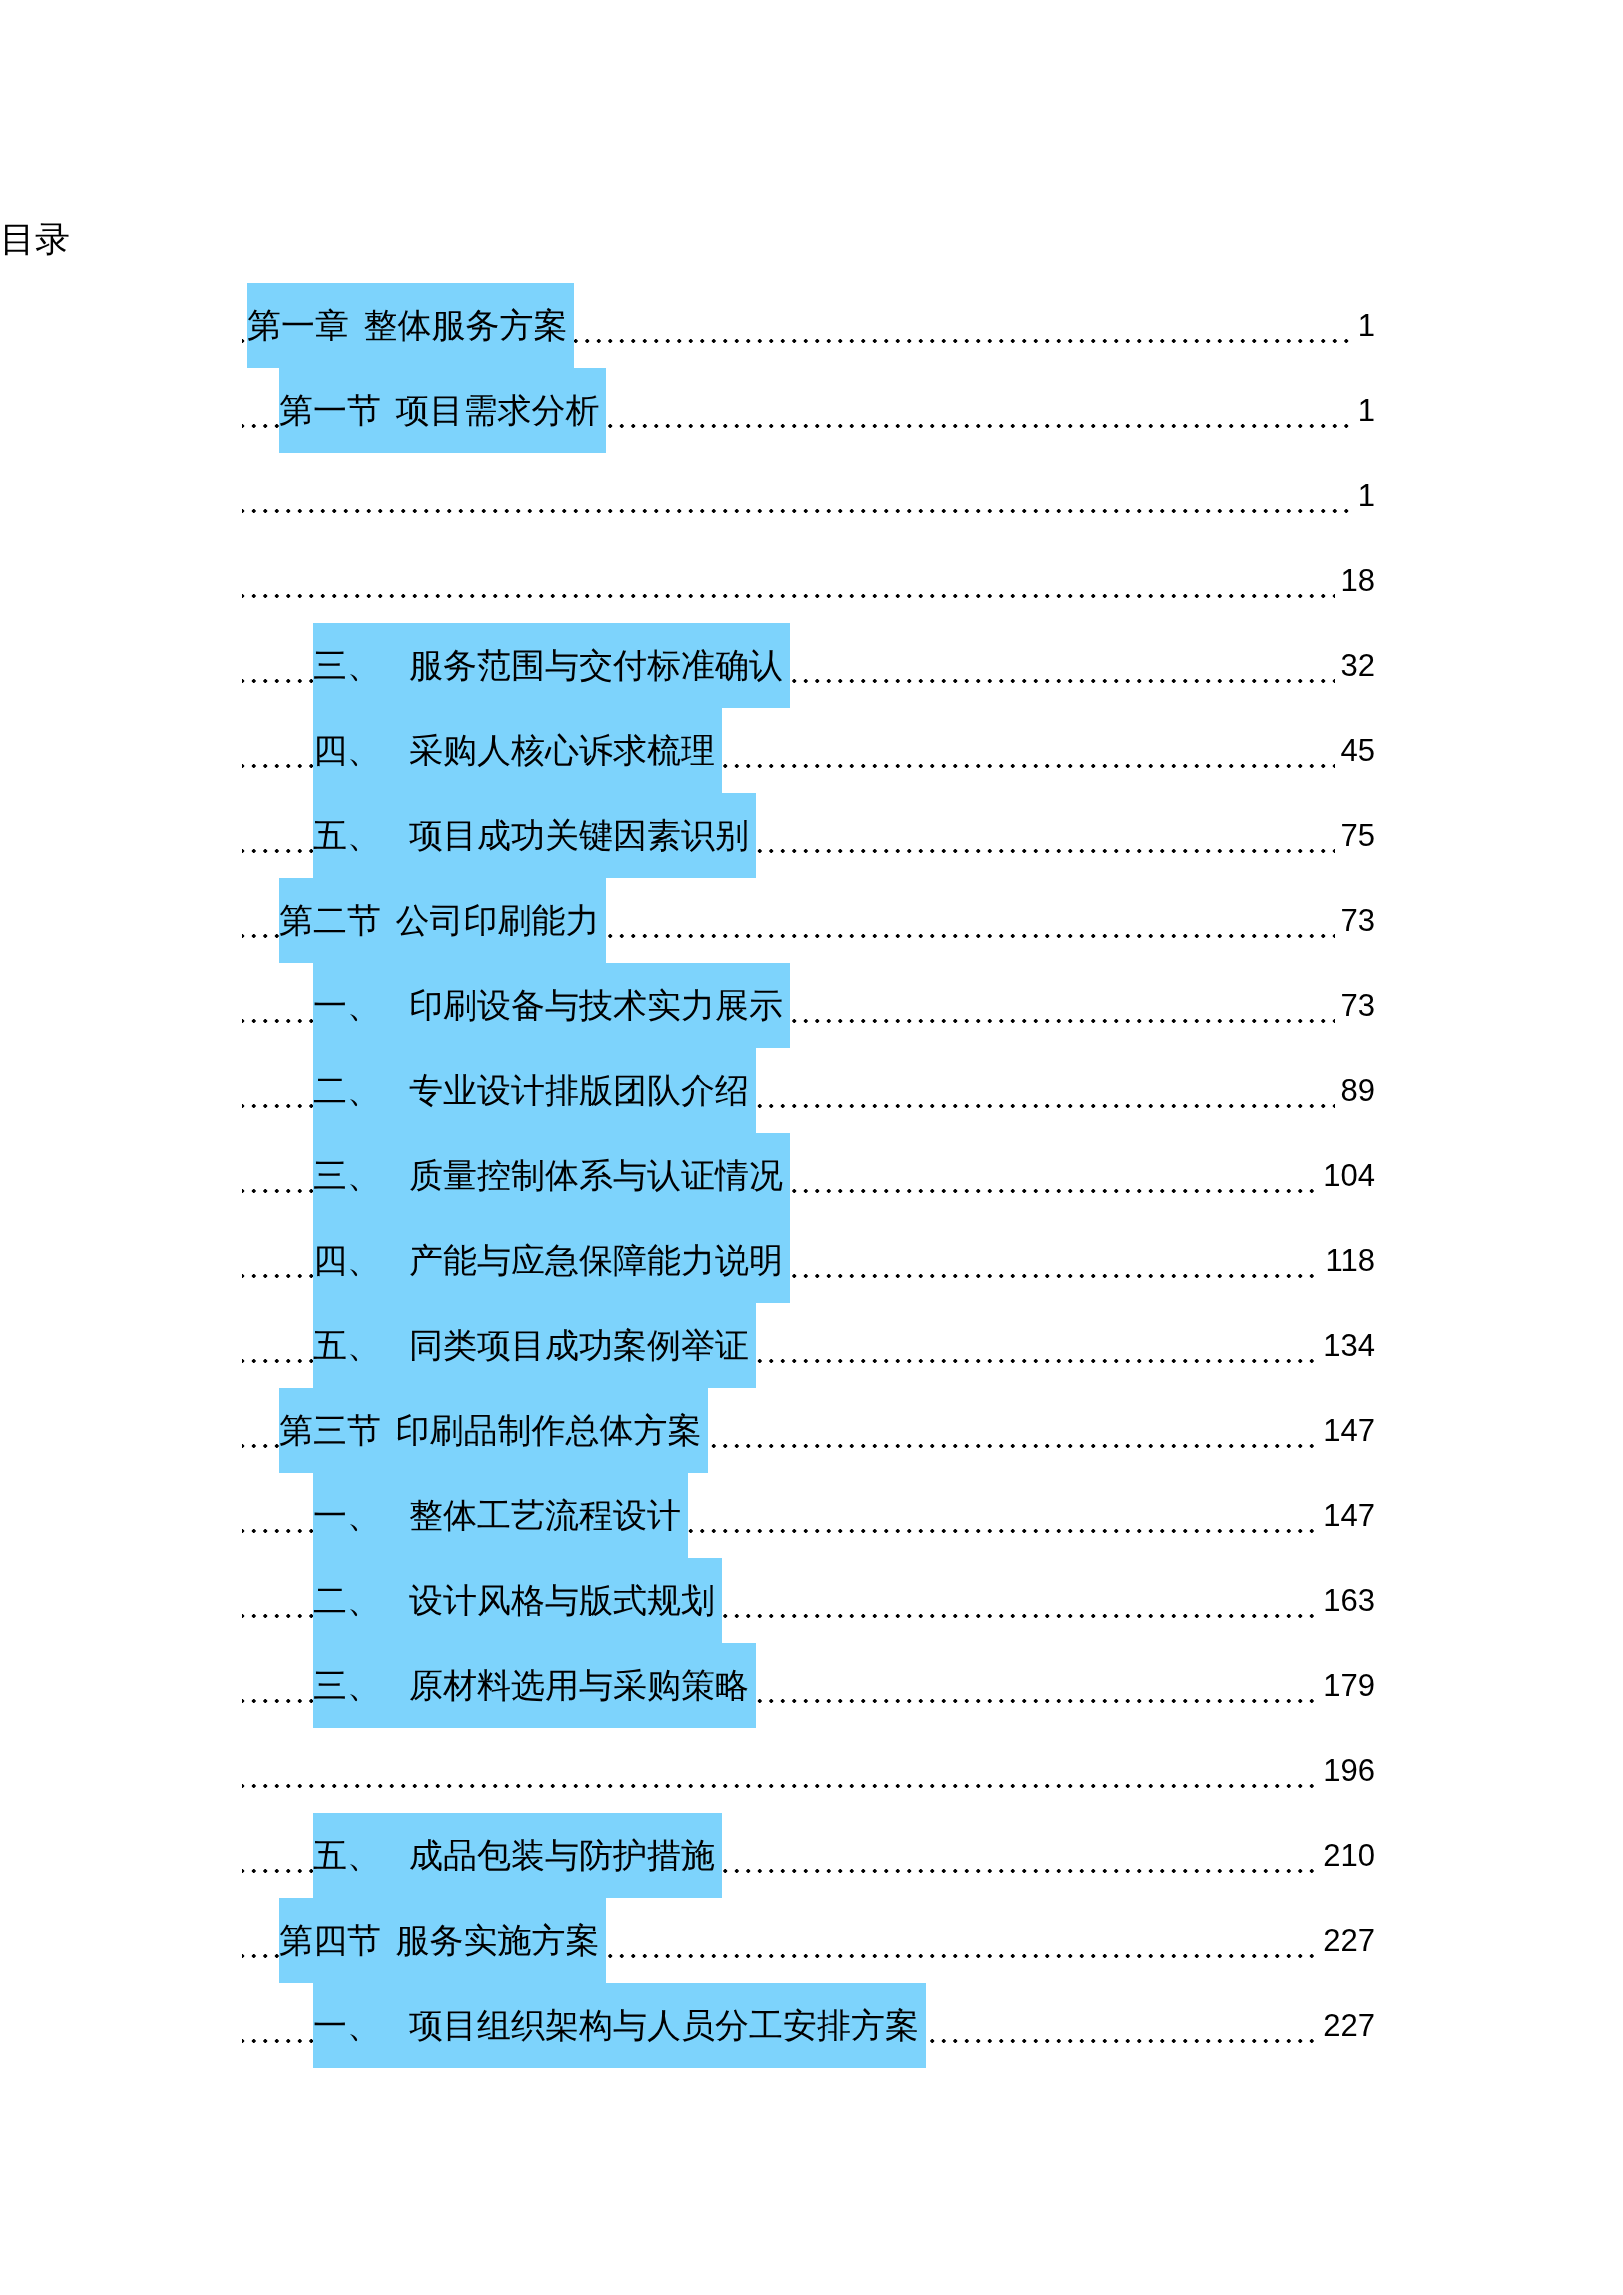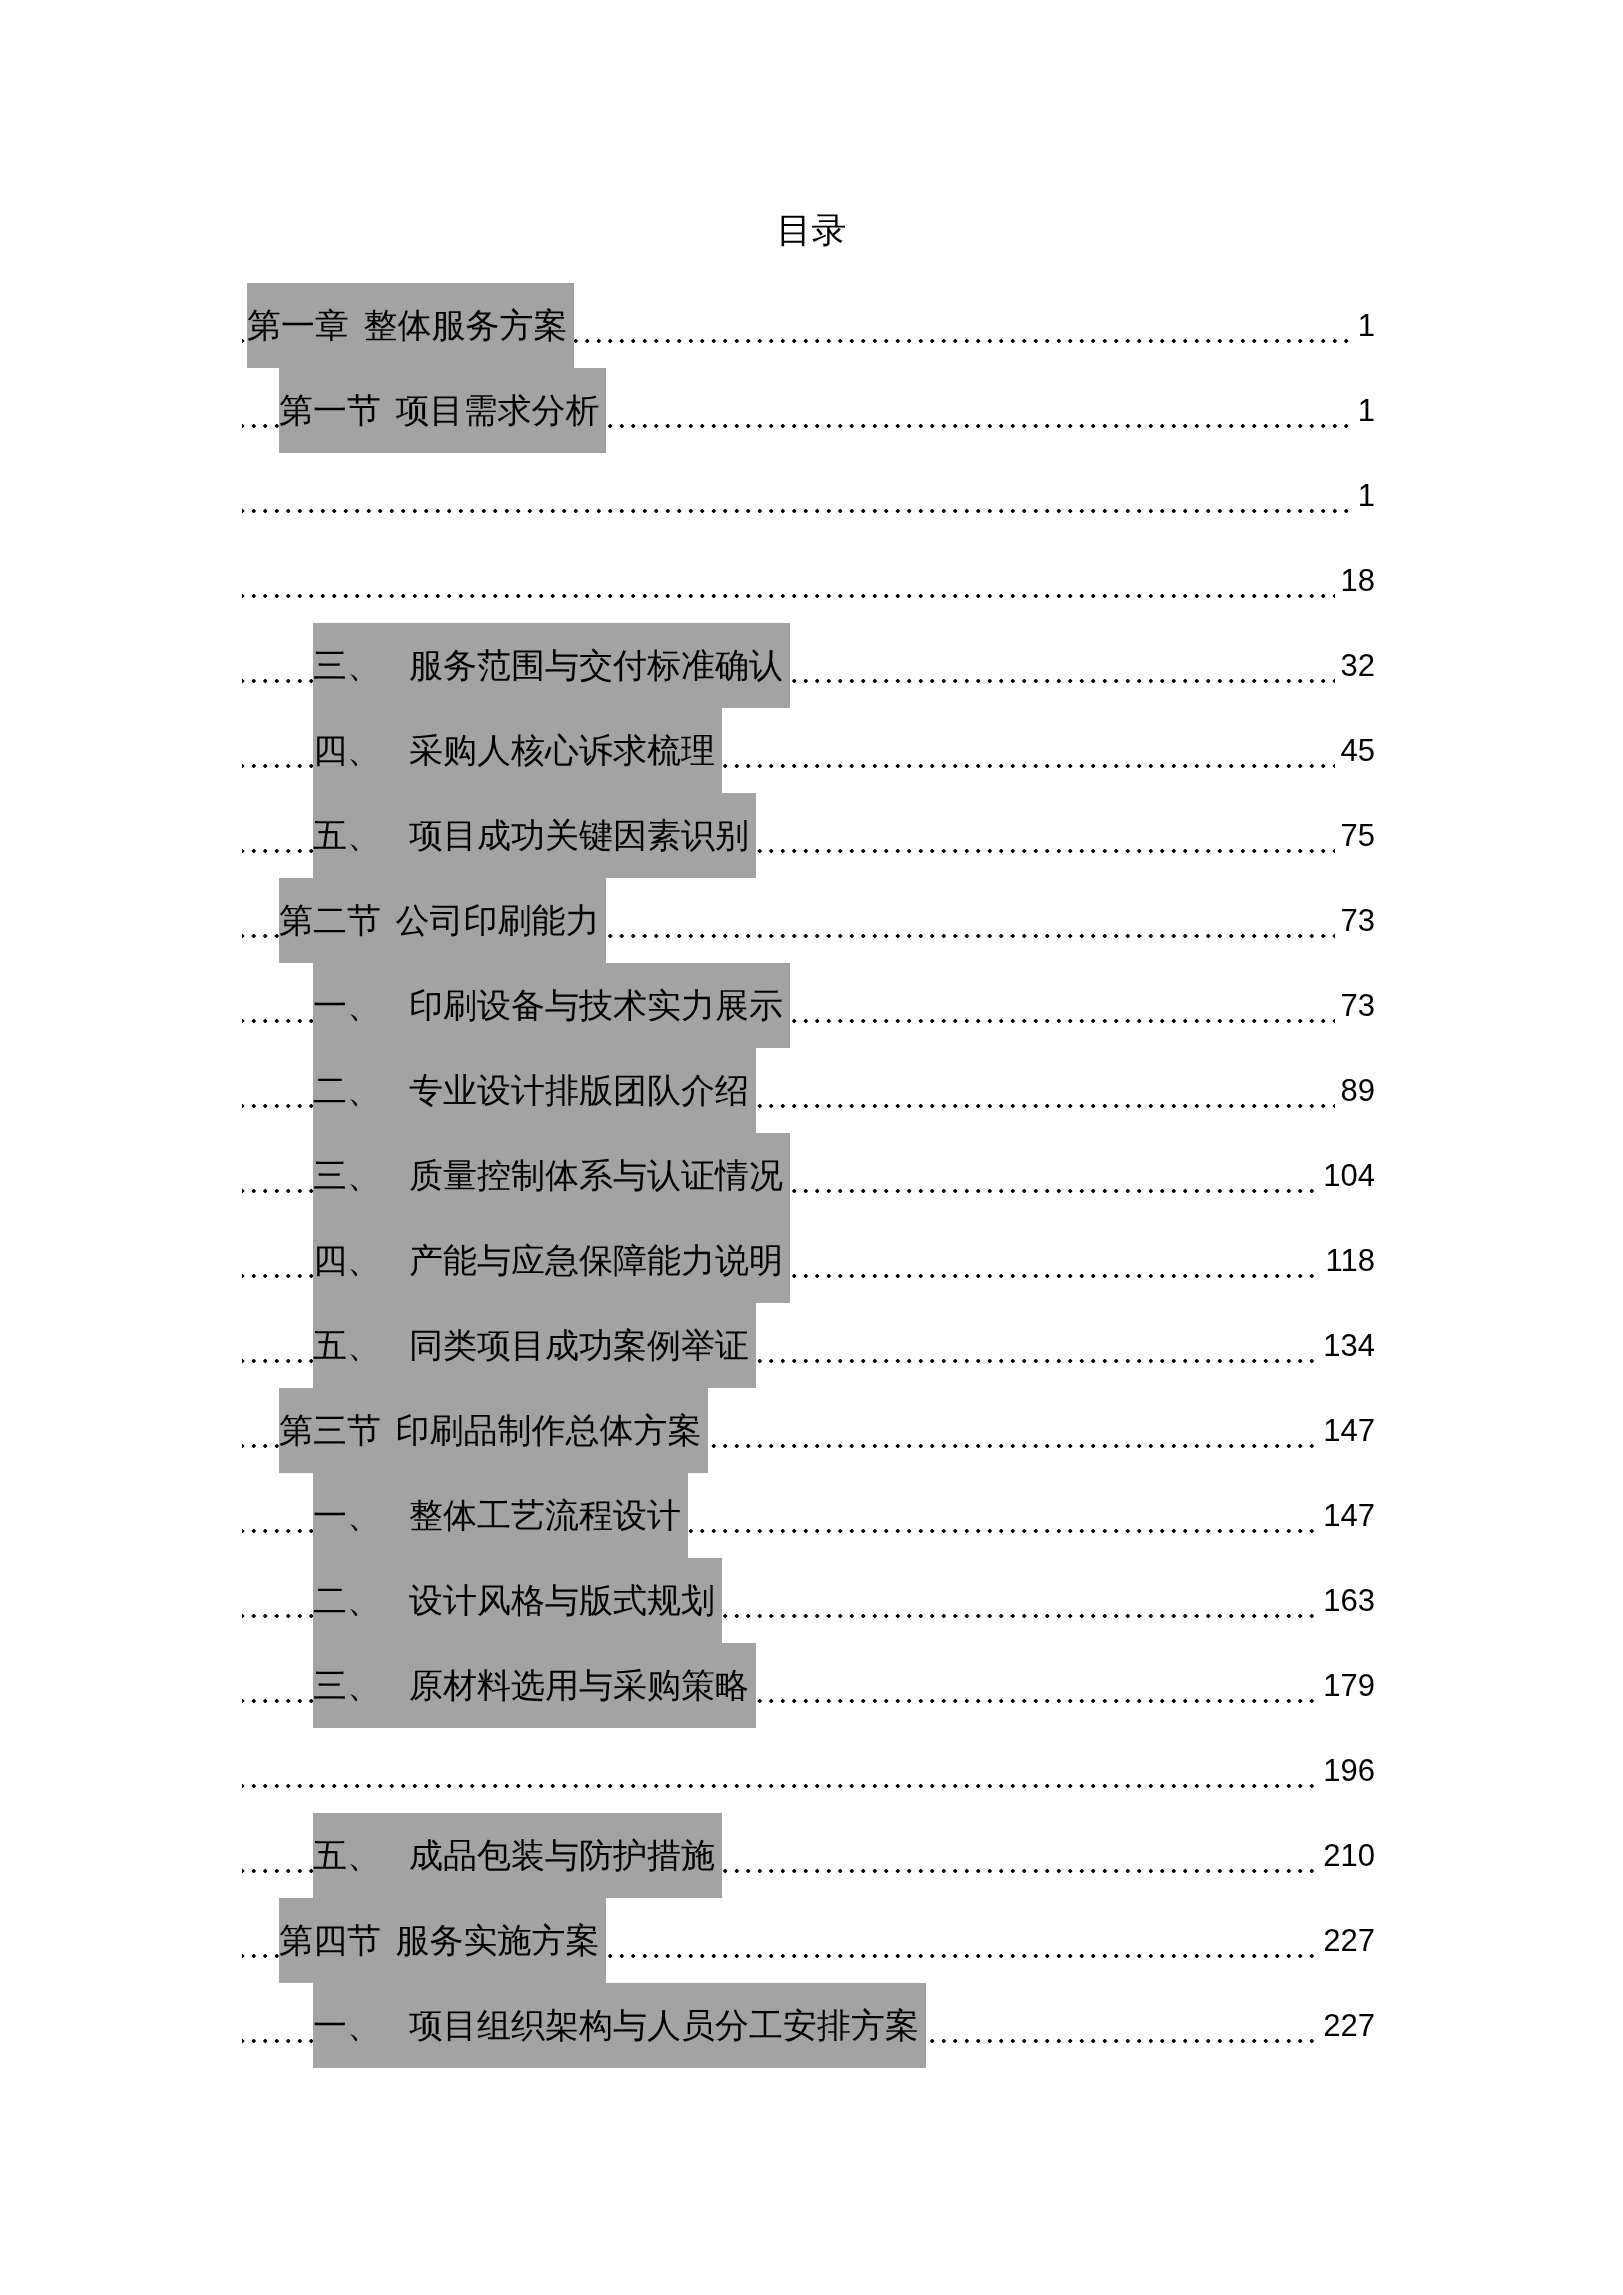--- a/index.html
+++ b/index.html
@@ -1,22 +1,22 @@
 <!DOCTYPE html>
 <html style="font-size:10.5px"><head>
 <meta charset="utf-8">
 <style>
   html, body { margin:0; padding:0; background:#ffffff; }
   body { width:1623px; height:2295px; position:relative; overflow:hidden;
          font-family:"DejaVu Serif","Liberation Serif",serif; color:#000; }
-  .title { position:absolute; left:0; width:1623px; top:202px; text-align:center;
+  .title { position:absolute; left:0; width:1623px; top:211px; 
            font-size:35px; line-height:56px; letter-spacing:0; }
   .toc { position:absolute; left:0; top:283px; width:1623px; }
   .row { position:relative; height:85px; line-height:85px; font-size:34px; }
-  .row .label { position:absolute; top:0; white-space:nowrap; background:#a3a3a3; padding-right:6.5px; z-index:2; }
+  .row .label { position:absolute; top:0; white-space:nowrap; background:#7dd3fc; padding-right:6.5px; z-index:2; }
   .row .num { position:absolute; top:0; right:248px; white-space:nowrap;
               font-family:"Liberation Sans","DejaVu Sans",sans-serif; font-size:31px;
               background:#fff; padding-left:5.2px; z-index:2; }
   .row .leader { position:absolute; left:242px; right:248px; top:56px; height:3.9px; z-index:1;
                  background-image:radial-gradient(circle, #000 1.7px, transparent 2px);
                  background-size:11.5px 3.9px; background-repeat:repeat-x; background-position:right center; }
   .lvl-chapter .label { left:247px; }
   .lvl-section .label { left:279px; }
   .lvl-item .label { left:313px; }
   .item-num { display:inline-block; width:96px; }

